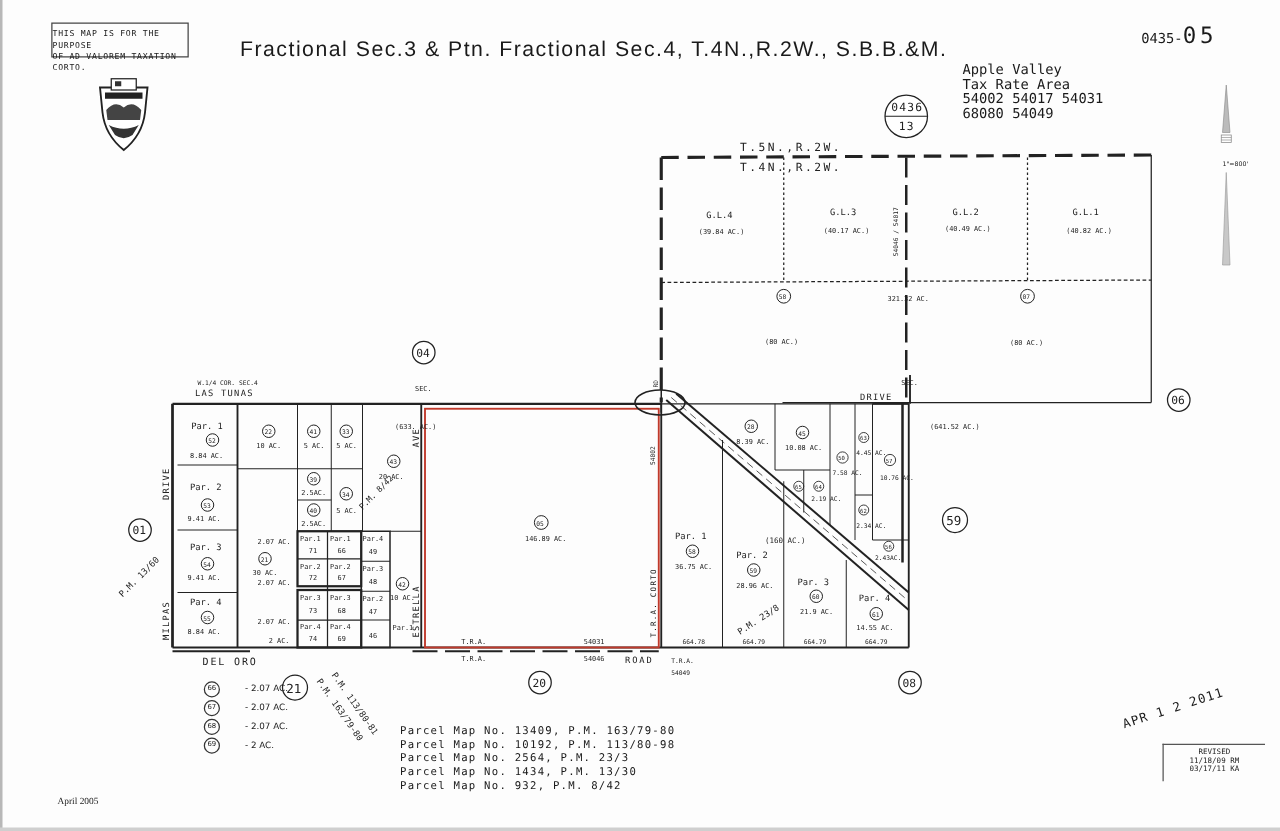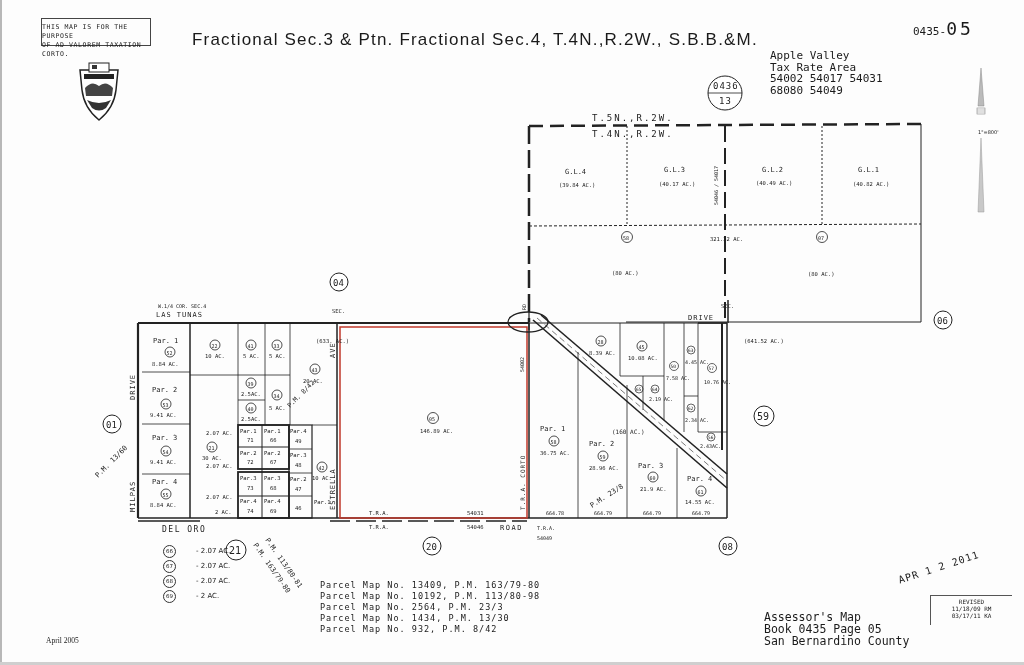--- a/index.html
+++ b/index.html
@@ -380,14 +380,13 @@
 
   <div class="april">April 2005</div>
   <div class="stamp">APR 1 2 2011</div>
 
   <div class="revised">
     <div>REVISED</div>
     <div>11/18/09 RM</div>
     <div>03/17/11 KA</div>
   </div>
 
-  <div class="book-footer"><div>Assessor's Map</div><div>Book 0435 Page 05</div><div>San Bernardino County</div></div>
 </div>
 
 </body></html>

